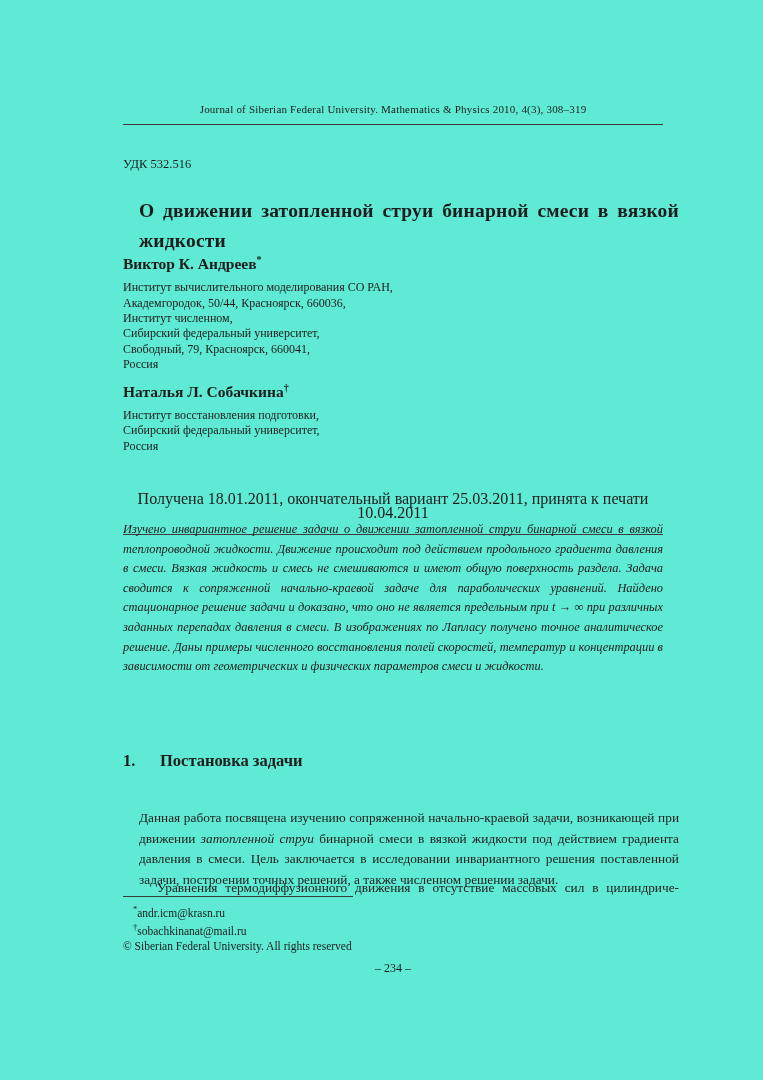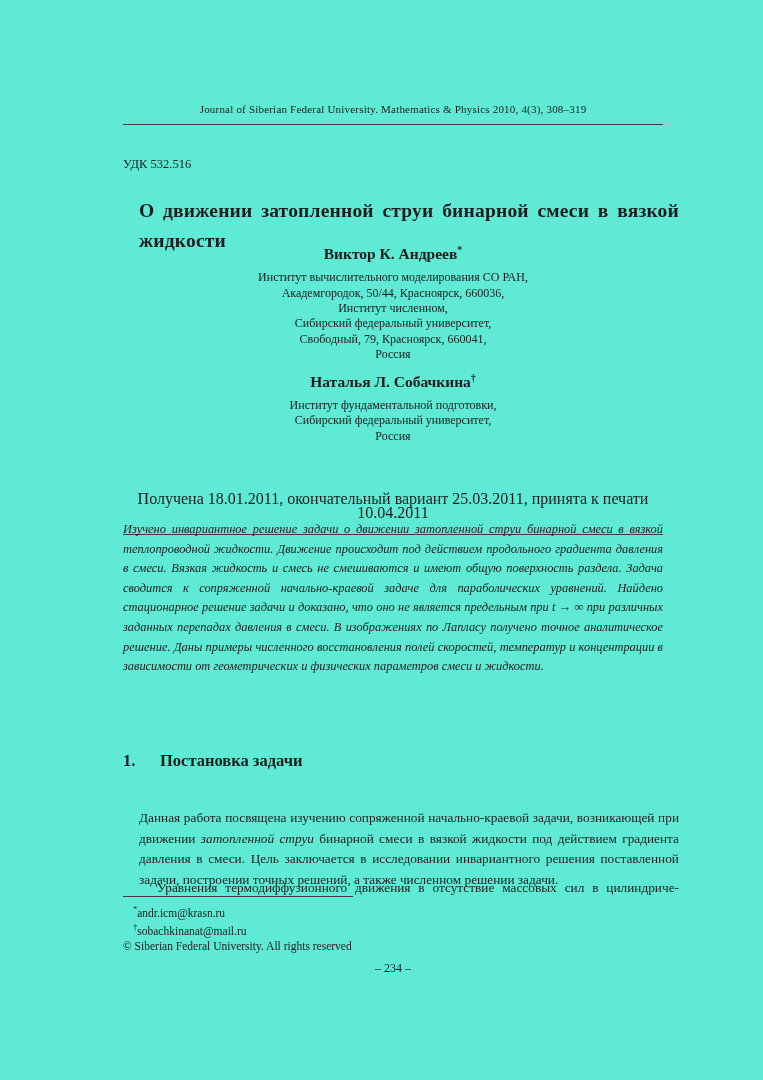--- a/index.html
+++ b/index.html
@@ -26,21 +26,21 @@
   .udc { top: 157px; font-size: 12.5px; }
   .article-title {
     top: 180px;
     margin: 16px;
     font-size: 19.5px;
     font-weight: bold;
     line-height: 30px;
     text-align: justify;
     letter-spacing: 0.2px;
   }
-  .authors { top: 244px; text-align: center; }
+  .authors { top: 254px; text-align: left; }
   .author-name { font-size: 15.5px; font-weight: bold; margin-bottom: 7px; }
   .author-name sup { font-size: 10px; }
   .affil-line { font-size: 12px; line-height: 15.4px; }
   .author-gap { height: 9px; }
 
   .received {
     top: 492px;
     text-align: center;
     font-size: 16px;
     line-height: 14px;
@@ -103,21 +103,21 @@
     <div class="affil-line">Институт вычислительного моделирования СО РАН,</div>
     <div class="affil-line">Академгородок, 50/44, Красноярск, 660036,</div>
     <div class="affil-line">Институт численном,</div>
     <div class="affil-line">Сибирский федеральный университет,</div>
     <div class="affil-line">Свободный, 79, Красноярск, 660041,</div>
     <div class="affil-line">Россия</div>
     <div class="author-gap"></div>
     <div class="author-name">
       <span>Наталья Л. Собачкина</span><sup>†</sup>
     </div>
-    <div class="affil-line">Институт фундаментальной подготовки,</div>
+    <div class="affil-line">Институт восстановления подготовки,</div>
     <div class="affil-line">Сибирский федеральный университет,</div>
     <div class="affil-line">Россия</div>
   </div>
 
   <div class="block received">Получена 18.01.2011, окончательный вариант 25.03.2011, принята к печати 10.04.2011</div>
 
   <div class="block abstract">Изучено инвариантное решение задачи о движении затопленной струи бинарной смеси в вязкой теплопроводной жидкости. Движение происходит под действием продольного градиента давления в смеси. Вязкая жидкость и смесь не смешиваются и имеют общую поверхность раздела. Задача сводится к сопряженной начально-краевой задаче для параболических уравнений. Найдено стационарное решение задачи и доказано, что оно не является предельным при t → ∞ при различных заданных перепадах давления в смеси. В изображениях по Лапласу получено точное аналитическое решение. Даны примеры численного восстановления полей скоростей, температур и концентрации в зависимости от геометрических и физических параметров смеси и жидкости.</div>
 
 
   <div class="block section-heading">

